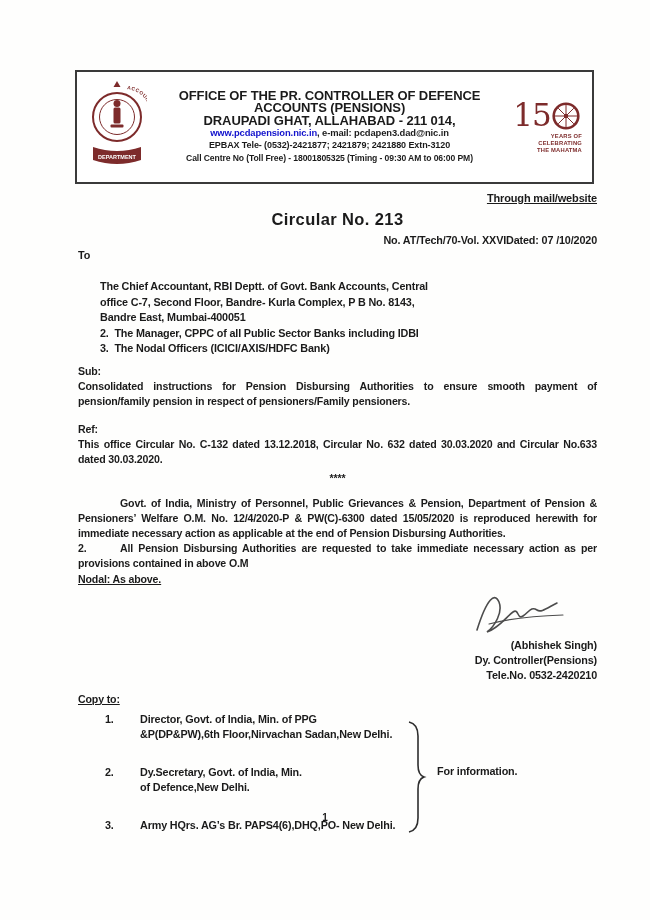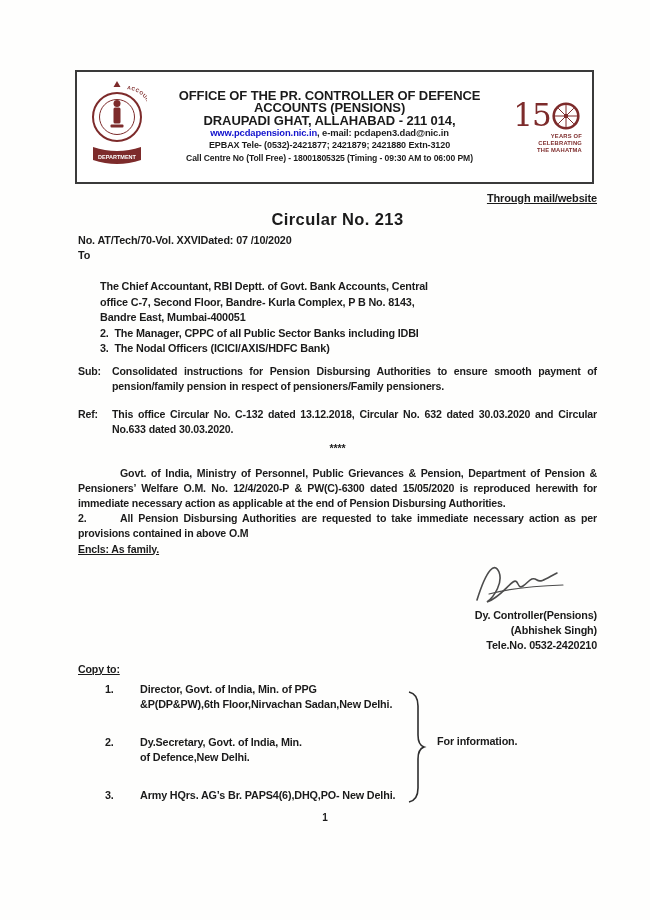--- a/index.html
+++ b/index.html
@@ -41,24 +41,24 @@
   .content {
     position: absolute;
     left: 78px; top: 191px;
     width: 519px;
     font-size: 10.6px;
     letter-spacing: -0.15px;
     line-height: 15px;
   }
   .through { text-align: right; text-decoration: underline; font-size: 11px; }
   .title { text-align: center; font-size: 16.5px; letter-spacing: 0.4px; margin-top: 3px; line-height: 21px; }
-  .no-date { display: flex; justify-content: flex-start; margin-top: 3px; font-size: 10.8px; line-height: 14px; }
+  .no-date { display: flex; justify-content: flex-end; margin-top: 3px; font-size: 10.8px; line-height: 14px; }
   .to-label { margin-top: 1px; line-height: 14px; font-size: 10.8px; }
   .addressees { margin-left: 22px; margin-top: 17px; line-height: 15.5px; font-size: 10.8px; }
-  .hang { display: flex; line-height: 15px; }
+  .hang { display: flex; line-height: 15px; flex-direction: column; }
   .hang-label { width: 34px; flex: none; }
   .hang-text { flex: 1; text-align: justify; }
   .sub { margin-top: 7px; }
   .ref { margin-top: 13px; }
   .stars { text-align: center; margin-top: 4px; line-height: 14px; }
   .para1 { margin: 11px 0 0; text-align: justify; text-indent: 42px; line-height: 15px; }
   .para2 { margin: 0 0 0; text-align: justify; line-height: 15px; }
   .para2-num { display: inline-block; width: 42px; }
   .encls { margin-top: 1px; text-decoration: underline; line-height: 14px; }
   .sig-area { height: 50px; margin-top: 2px; text-align: right; padding-right: 26px; }
@@ -166,32 +166,32 @@
       <span class="hang-label">Ref:</span>
       <span class="hang-text">This office Circular No. C-132 dated 13.12.2018, Circular No. 632 dated 30.03.2020 and Circular No.633 dated 30.03.2020.</span>
     </div>
 
     <div class="stars">****</div>
 
     <p class="para1">Govt. of India, Ministry of Personnel, Public Grievances &amp; Pension, Department of Pension &amp; Pensioners’ Welfare O.M. No. 12/4/2020-P &amp; PW(C)-6300 dated 15/05/2020 is reproduced herewith for immediate necessary action as applicable at the end of Pension Disbursing Authorities.</p>
 
     <p class="para2"><span class="para2-num">2.</span><span>All Pension Disbursing Authorities are requested to take immediate necessary action as per provisions contained in above O.M</span></p>
 
-    <div class="encls">Encls: As family.</div>
+    <div class="encls">Nodal: As above.</div>
 
     <div class="sig-area">
       <svg width="104" height="50" viewBox="0 0 104 50" aria-hidden="true">
         <path d="M10 42 C20 10 28 4 32 14 C36 24 28 38 20 44 C32 40 40 28 46 24 C52 20 50 32 56 28 C62 24 64 18 70 22 C74 25 80 20 90 15" stroke="#4c4c4c" stroke-width="1.6" fill="none" stroke-linecap="round"></path>
         <path d="M22 36 C44 30 66 28 96 27" stroke="#4c4c4c" stroke-width="1.1" fill="none" stroke-linecap="round"></path>
       </svg>
     </div>
 
     <div class="signatory">
+      <div>(Abhishek Singh)</div>
       <div>Dy. Controller(Pensions)</div>
-      <div>(Abhishek Singh)</div>
       <div>Tele.No. 0532-2420210</div>
     </div>
 
     <div class="copy-to">Copy to:</div>
 
     <div class="copy-section">
       <div class="copy-item">
         <div class="copy-num">1.</div>
         <div class="copy-text">
           <div>Director, Govt. of India, Min. of PPG</div>

